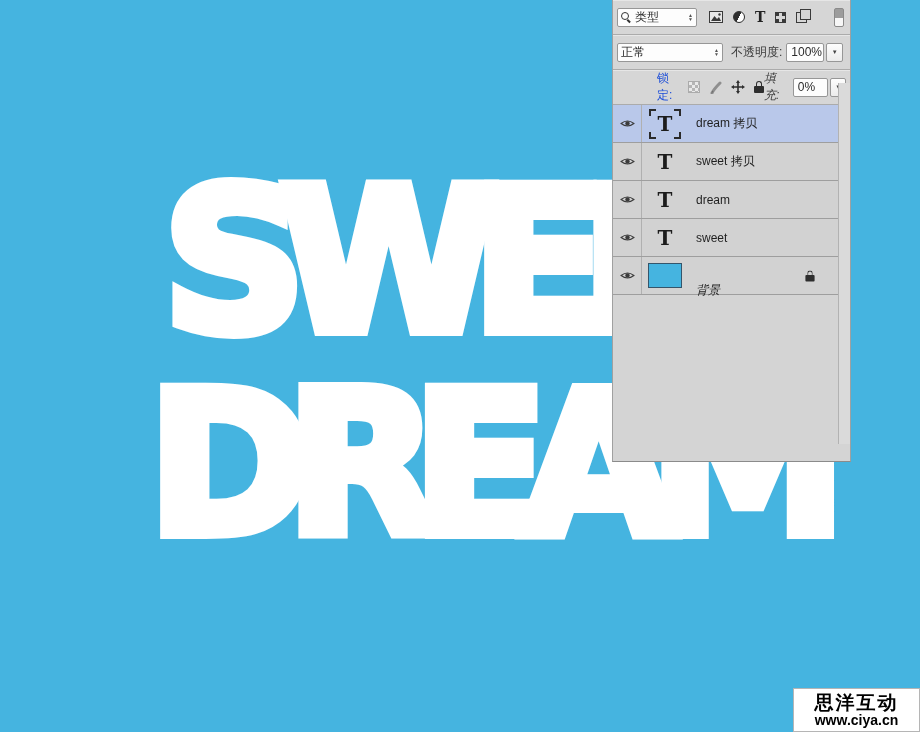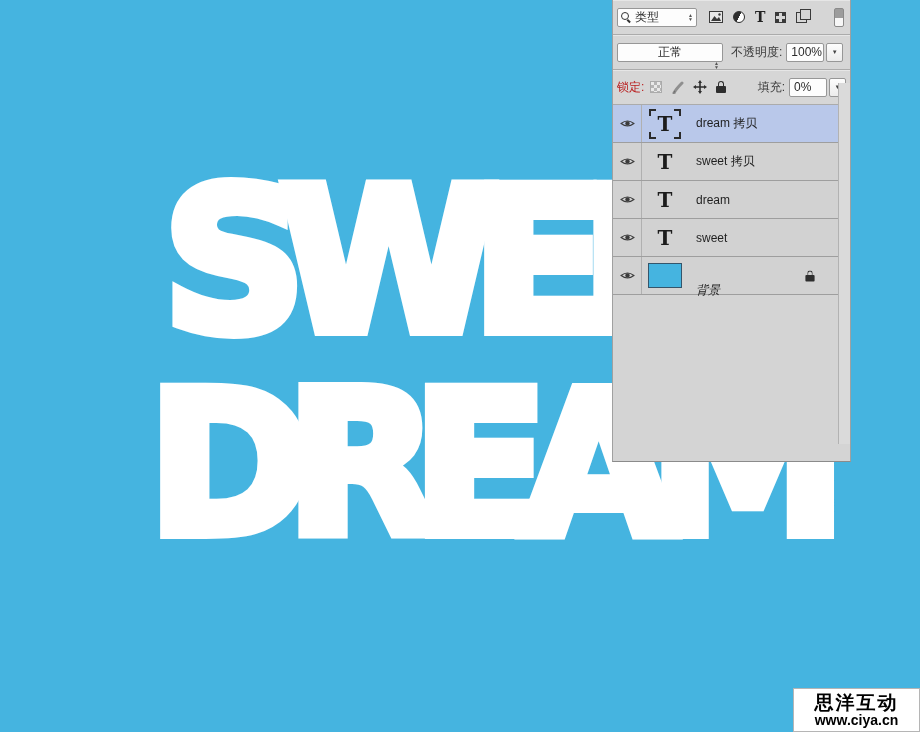--- a/index.html
+++ b/index.html
@@ -58,21 +58,21 @@
   .valuebox{
     background:#fdfdfd;border:1px solid #979797;border-radius:2px;height:19px;width:38px;
     display:flex;align-items:center;box-sizing:border-box;padding:0 4px;
   }
   .dropbtn{
     background:linear-gradient(#fdfdfd,#ececec);border:1px solid #979797;border-radius:2px;
     height:19px;width:17px;margin-left:2px;display:flex;align-items:center;justify-content:center;
     box-sizing:border-box;color:#444;font-size:6px;
   }
   .hdr-label{margin:0 4px 0 8px;color:#3a3a3a;}
-  .flabel{margin-right:4px;color:#b91c1c;}
+  .flabel{margin-right:4px;color:#1d4ed8;margin-left:40px;}
 
   
   .kind-select{width:80px;}
   .kind-select .ktext{margin-left:3px;}
   .filter-icons{display:flex;align-items:center;gap:10px;margin-left:12px;}
 
   
   .mag{width:11px;height:11px;position:relative;display:inline-block;}
   .mag::before{content:"";position:absolute;left:0;top:0;width:6px;height:6px;border:1.5px solid #333;border-radius:50%;}
   .mag::after{content:"";position:absolute;left:7px;top:7px;width:4px;height:1.5px;background:#333;transform:rotate(45deg);transform-origin:0 0;}
@@ -177,21 +177,21 @@
       </span>
       <span class="half-circle"></span>
       <span class="t-glyph" style="font-size:14px;">T</span>
       <span class="marquee"></span>
       <span class="pages"></span>
     </div>
     <span class="toggle-sw"></span>
   </div>
 
   <div class="hdr-row">
-    <div class="selectbox" style="width:106px;flex-direction:column;">
+    <div class="selectbox" style="width:106px;">
       <span>正常</span>
       <span class="spinner">
           <span>▲</span>
           <span>▼</span>
         </span>
     </div>
     <span class="hdr-label">不透明度:</span>
     <div class="valuebox">
       <span>100%</span>
     </div>
@@ -212,21 +212,21 @@
         <svg width="14" height="14" viewBox="0 0 14 14">
             <path d="M7 2 L7 12 M2 7 L12 7" stroke="#2e2e2e" stroke-width="1.6"></path>
             <path d="M7 0 L9 3 L5 3 Z" fill="#2e2e2e"></path>
             <path d="M7 14 L9 11 L5 11 Z" fill="#2e2e2e"></path>
             <path d="M0 7 L3 5 L3 9 Z" fill="#2e2e2e"></path>
             <path d="M14 7 L11 5 L11 9 Z" fill="#2e2e2e"></path>
           </svg>
       </span>
       <span class="padlock"></span>
     </div>
-    <span class="hdr-label" style="margin-left:auto;">填充:</span>
+    <span class="hdr-label" style="margin-left:auto;font-style:italic;">填充:</span>
     <div class="valuebox">
       <span>0%</span>
     </div>
     <div class="dropbtn">▼</div>
   </div>
 
   <div class="layer-list">
 
     <div class="layer-row selected">
       <div class="eye-cell">

